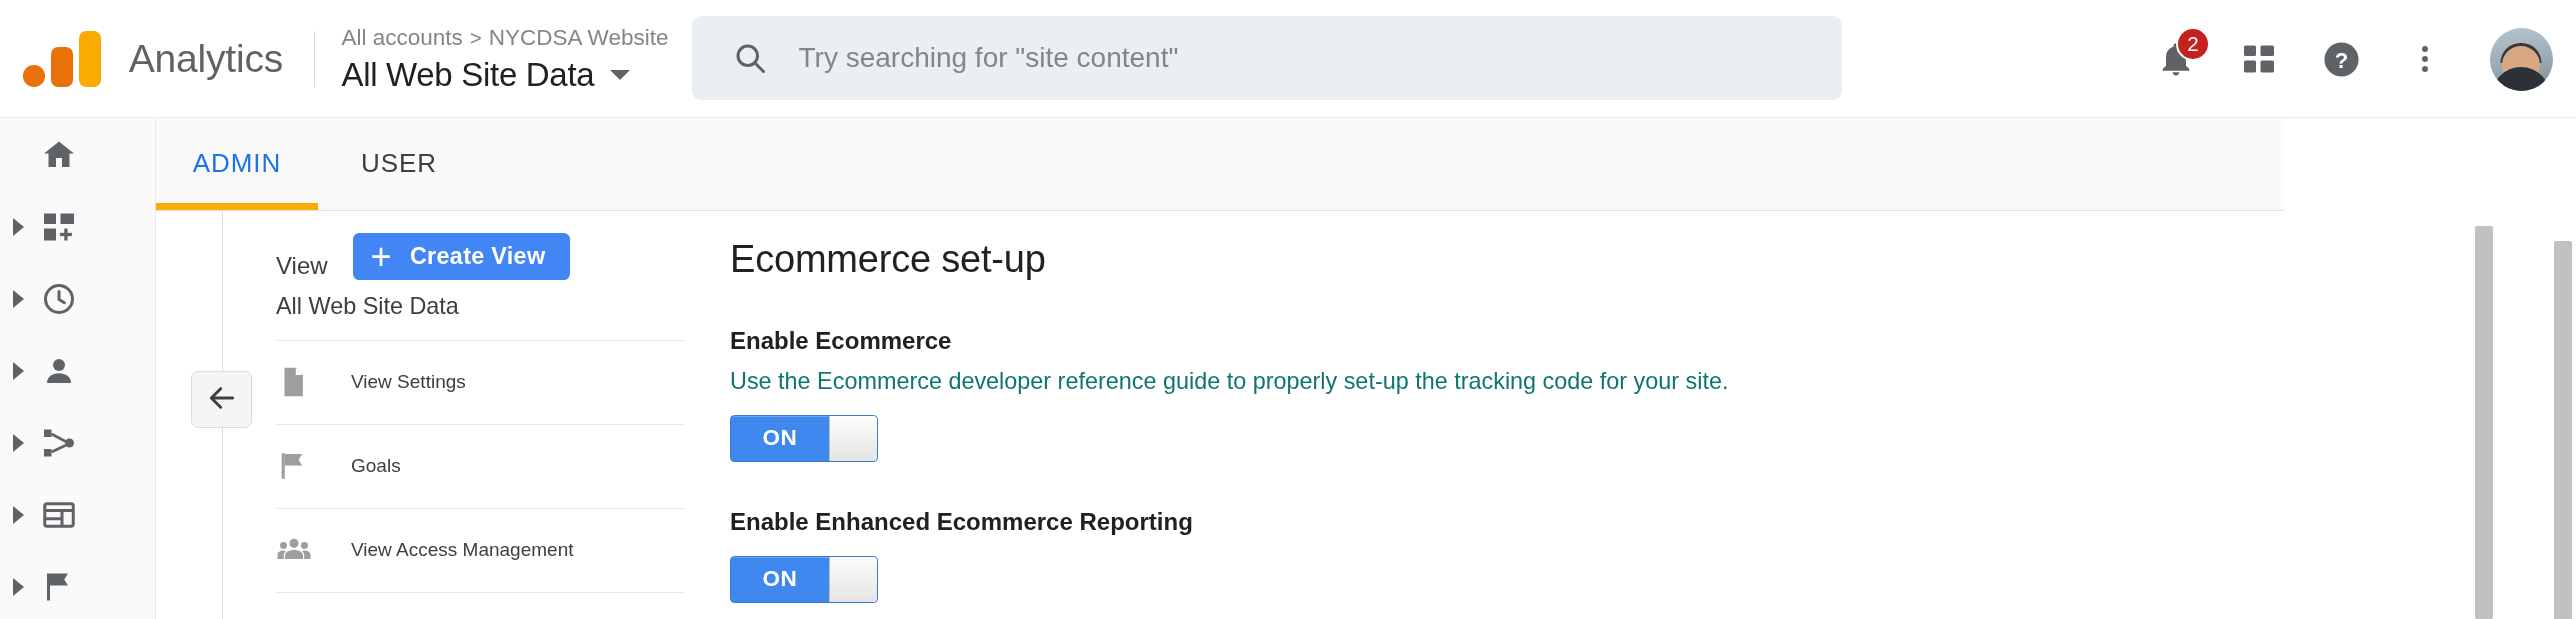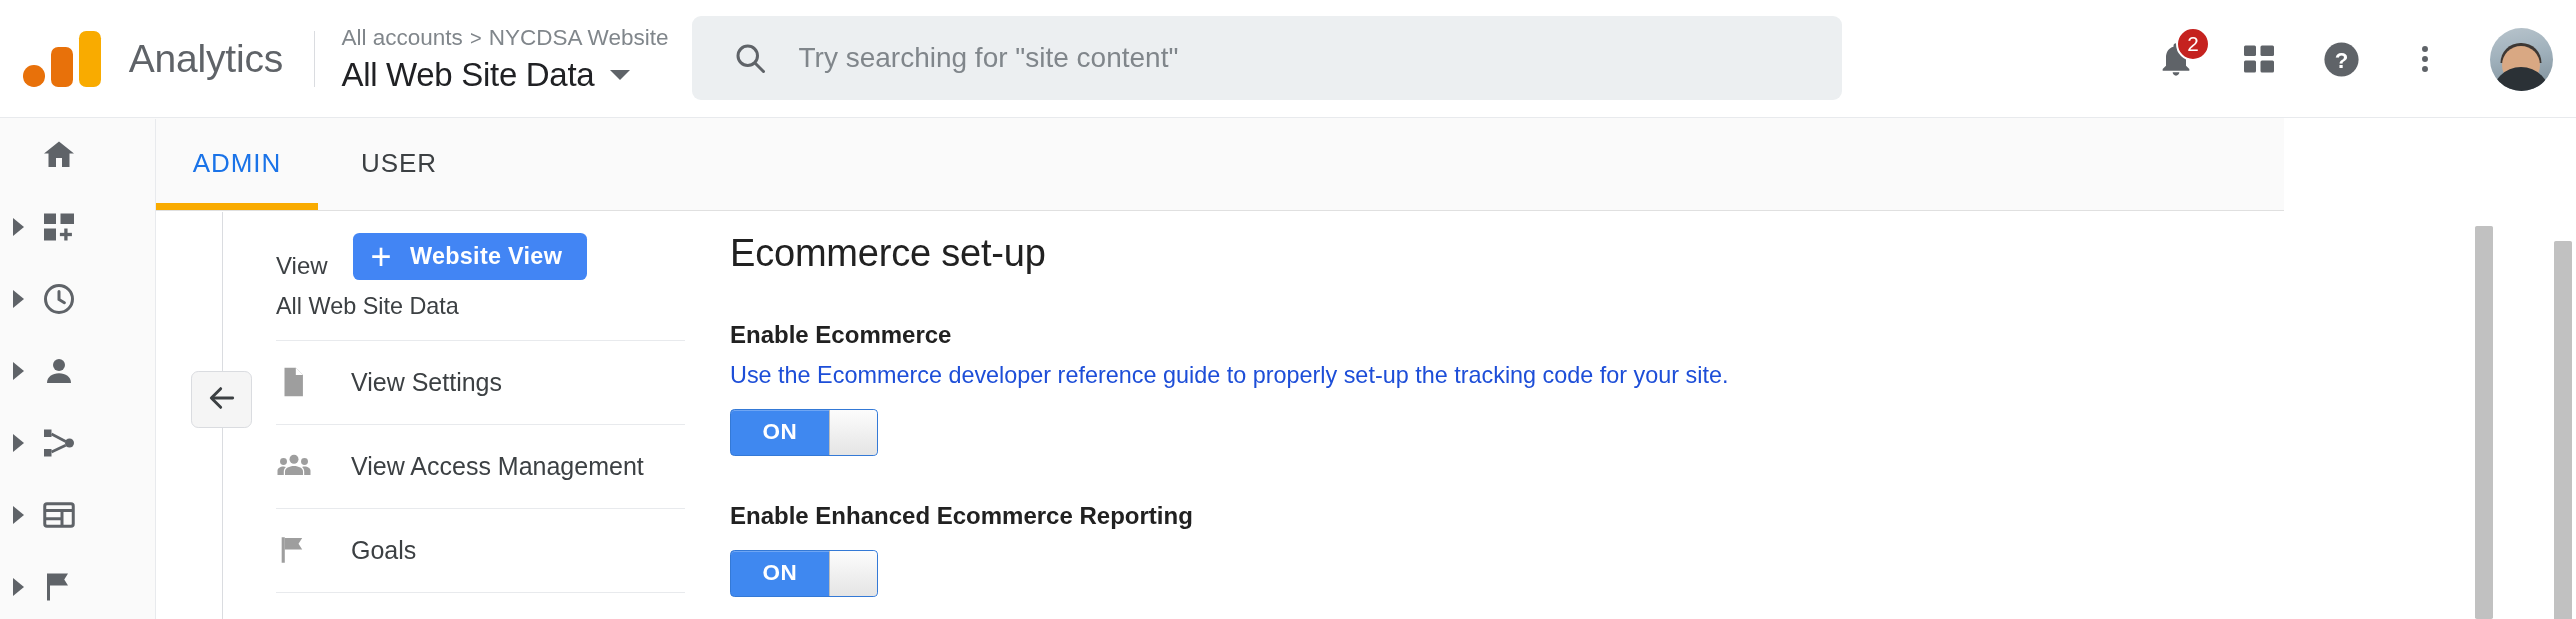--- a/index.html
+++ b/index.html
@@ -137,43 +137,43 @@
   .create-btn .plus { font-size: 36px; font-weight: 300; margin-right: 18px; line-height: 1; }
   .mp-subtitle {
     font-size: 23.4px; color: #3c4043; padding: 12.6px 0 20px 0;
     border-bottom: 0.9px solid #e8eaed;
   }
   .mp-item {
     display: flex; align-items: center; height: 84px;
     border-bottom: 0.9px solid #e8eaed; cursor: pointer;
   }
   .mp-item-ico { width: 75px; display: flex; align-items: center; }
-  .mp-item-label { font-size: 25px; color: #3c4043; text-align: center; }
+  .mp-item-label { font-size: 19px; color: #3c4043; text-align: center; }
   .panel-divider {
     position: absolute; left: 222px; top: 212px; width: 0.9px; height: 408px;
     background: #dadce0;
   }
   .back-circle {
     position: absolute; left: 191px; top: 371px; width: 61px; height: 57px;
     background: #f5f5f5; border: 0.9px solid #dadce0; border-radius: 7.2px;
     display: flex; align-items: center; justify-content: center; cursor: pointer;
   }
 
   
   .main {
     position: absolute; top: 212px; left: 685px; right: 0; height: 408px;
-    background: #fff; padding: 20px 0 0 45px;
+    background: #fff; padding: 26px 0 0 45px;
   }
   .sec-title {
     font-size: 38px; color: #212121; font-weight: 400; letter-spacing: -0.2px;
   }
   .field-label {
     font-size: 24px; color: #212121; font-weight: 700; margin-top: 46px;
   }
-  .field-desc { font-size: 23.4px; color: #1d4ed8; margin-top: 12.6px; }
+  .field-desc { font-size: 23.4px; color: #0f766e; margin-top: 12.6px; }
   .toggle {
     margin-top: 20px; width: 148px; height: 47px; border-radius: 4.5px;
     background: #3f88f0; display: flex; align-items: center;
     border: 0.9px solid #3479d6; cursor: pointer; overflow: hidden;
     box-shadow: inset 0 0.9px 0 rgba(255,255,255,.25);
   }
   .toggle .t-label {
     color: #fff; font-size: 22.5px; font-weight: 700; letter-spacing: 0.5px;
     width: 99px; text-align: center;
   }
@@ -357,59 +357,59 @@
     </div>
   </div>
 
   <div class="midpanel">
     <div class="mp-inner">
 
       <div class="mp-head">
         <span class="mp-view-label">View</span>
         <button class="create-btn">
           <span class="plus">+</span>
-          <span>Website View</span>
+          <span>Create View</span>
         </button>
       </div>
 
       <div class="mp-subtitle">All Web Site Data</div>
 
       <div class="mp-item">
         <span class="mp-item-ico">
           <svg width="34" height="34" viewBox="0 0 24 24" fill="#9e9e9e">
             <path d="M6 2h8l5 5v15H6z" fill="#9e9e9e"></path>
               <path d="M14 2v5h5z" fill="#fff"></path>
           </svg>
         </span>
         <span class="mp-item-label">View Settings</span>
+      </div>
+
+      <div class="mp-item">
+        <span class="mp-item-ico">
+          <svg width="34" height="34" viewBox="0 0 24 24" fill="#9e9e9e">
+            <rect x="4" y="3" width="2.2" height="18"></rect>
+              <path d="M6.2 3.5h12.3l-2.6 4.1 2.6 4.1H6.2z"></path>
+          </svg>
+        </span>
+        <span class="mp-item-label">Goals</span>
       </div>
 
       <div class="mp-item">
         <span class="mp-item-ico">
           <svg width="36" height="36" viewBox="0 0 24 24" fill="#9e9e9e">
             <circle cx="12" cy="7.5" r="3"></circle>
               <circle cx="5" cy="9" r="2.3"></circle>
               <circle cx="19" cy="9" r="2.3"></circle>
             <path d="M12 12c-3.2 0-6 1.6-6 3.6V18h12v-2.4c0-2-2.8-3.6-6-3.6z"></path>
             <path d="M5 12.4c-2.2 0-4 1.2-4 2.6V18h4.2v-2.4c0-1.1.5-2.1 1.4-2.9A6.6 6.6 0 0 0 5 12.4z"></path>
             <path d="M19 12.4c-.6 0-1.1.1-1.6.3.9.8 1.4 1.8 1.4 2.9V18H23v-3c0-1.4-1.8-2.6-4-2.6z"></path>
           </svg>
         </span>
         <span class="mp-item-label">View Access Management</span>
       </div>
-
-      <div class="mp-item">
-        <span class="mp-item-ico">
-          <svg width="34" height="34" viewBox="0 0 24 24" fill="#9e9e9e">
-            <rect x="4" y="3" width="2.2" height="18"></rect>
-              <path d="M6.2 3.5h12.3l-2.6 4.1 2.6 4.1H6.2z"></path>
-          </svg>
-        </span>
-        <span class="mp-item-label">Goals</span>
-      </div>
     </div>
   </div>
 
   <div class="panel-divider"></div>
   <div class="back-circle">
     <span>
       <svg width="32" height="32" viewBox="0 0 24 24" fill="none" stroke="#3c4043" stroke-width="2.2" stroke-linecap="round" stroke-linejoin="round">
         <line x1="20" y1="12" x2="5" y2="12"></line>
           <polyline points="11,5 4,12 11,19"></polyline>
       </svg>

